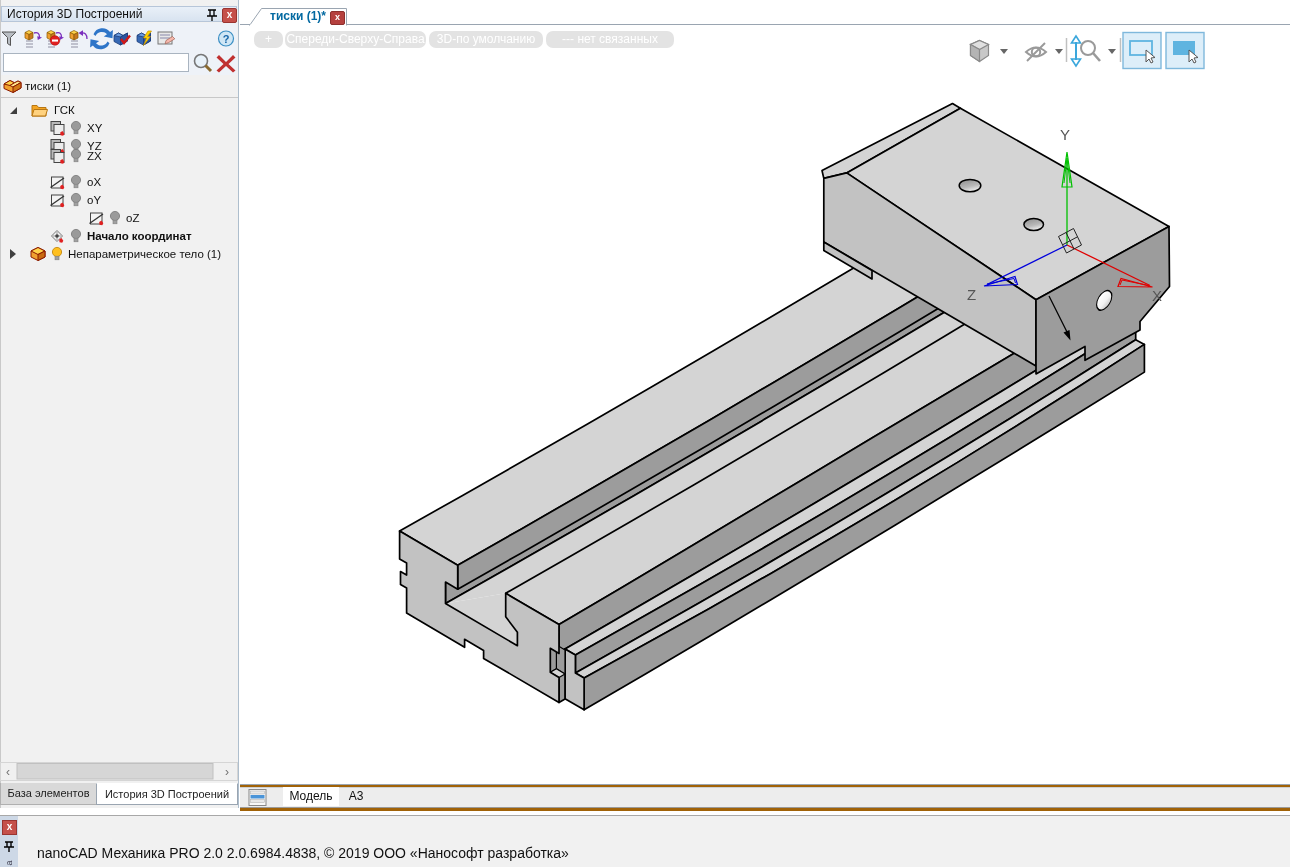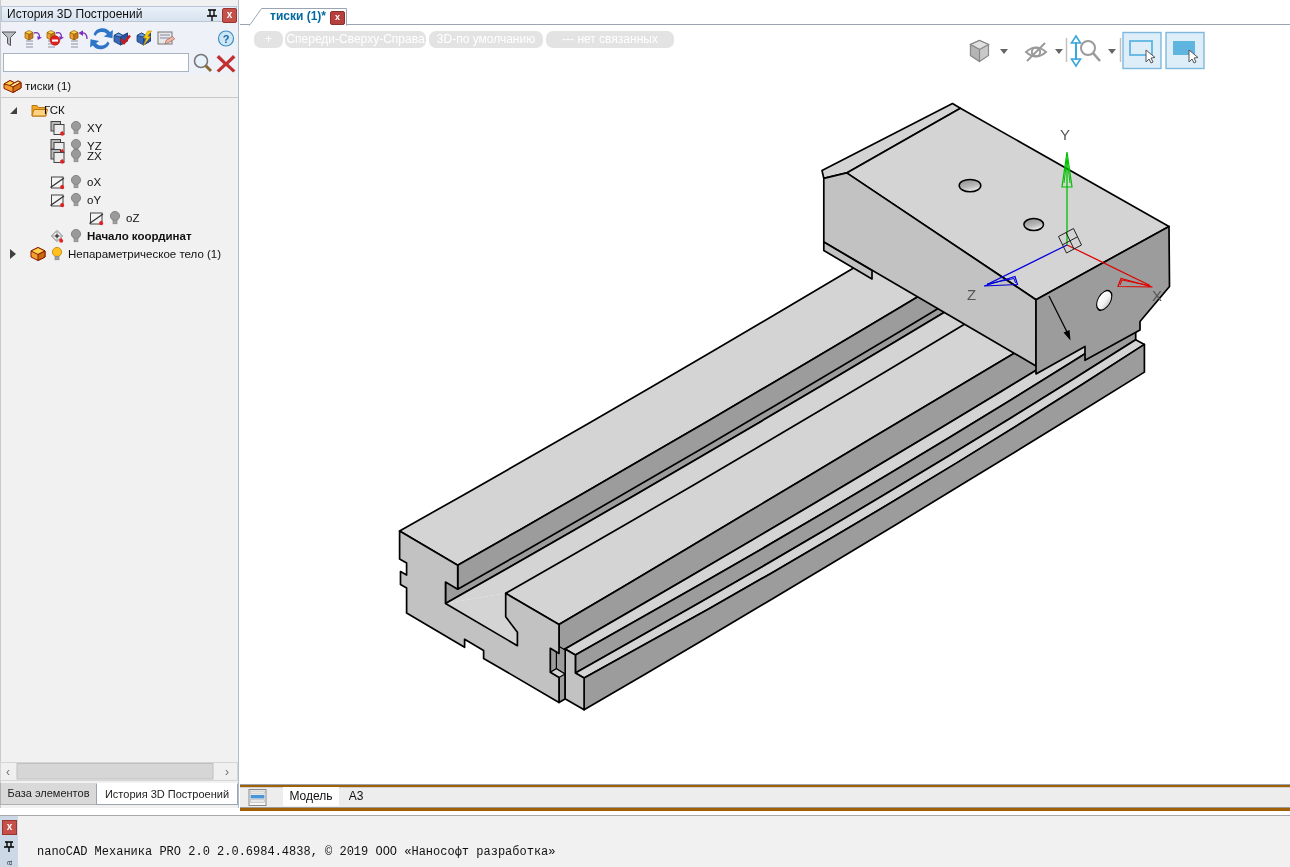--- a/index.html
+++ b/index.html
@@ -18,21 +18,21 @@
 .ltab{position:absolute;top:0;height:22px;line-height:21px;text-align:center;color:#222;box-sizing:border-box;}
 #topstrip{left:240px;top:0;width:1050px;height:25px;background:#fff;border-bottom:1px solid #9aa5b1;box-sizing:border-box;}
 #doctabtxt{left:270px;top:9px;font-size:12px;font-weight:bold;color:#0369a1;}
 #doctabx{left:330px;top:11px;width:13px;height:12px;background:#b5403e;border:1px solid #8d2f2d;border-radius:2px;color:#fff;font-size:9px;font-weight:bold;text-align:center;line-height:11px;}
 .gbtn{position:absolute;top:31px;height:17px;background:#e3e3e3;border-radius:7px;color:#fff;font-size:12px;text-align:center;line-height:17px;}
 #canvasbot{left:240px;top:784px;width:1050px;height:1px;background:#9aa5b1;}
 #mtabs{left:240px;top:785px;width:1050px;height:26px;background:#a16207;font-size:11px;}
 #statusbar{left:0;top:815px;width:1290px;height:52px;background:#f1f1f1;border-top:1px solid #a8a8a8;box-sizing:border-box;}
 #statusleft{left:0;top:816px;width:18px;height:51px;background:#cdd8e6;}
 #statusx{left:2px;top:820px;width:13px;height:13px;background:#c5504a;border:1px solid #9a3430;color:#fff;font-size:10px;font-weight:bold;text-align:center;line-height:12px;}
-#statustxt{left:37px;top:845px;font-family:Liberation Mono, monospace;font-size:12px;color:#111;}
+#statustxt{left:37px;top:845px;font-family:Liberation Sans, sans-serif;font-size:14px;color:#111;}
 </style></head>
 <body>
 
 <svg class="abs" style="left:240px;top:25px;" width="1050" height="759" viewBox="240 25 1050 759">
 <polygon points="966.0,200.7 903.1,238.6 840.1,276.1 777.2,313.3 714.3,350.3 651.4,387.0 588.4,423.4 525.5,459.6 462.6,495.4 399.6,531.0 457.7,565.2 520.6,529.4 583.5,493.2 646.4,456.8 709.4,420.2 772.3,383.2 835.2,346.0 898.2,308.5 961.1,270.7 1024.0,232.6" fill="#d4d4d4" stroke="#000" stroke-width="1.7" stroke-linejoin="round"></polygon>
 <polygon points="1011.9,250.0 949.0,288.0 886.0,325.7 823.1,363.2 760.2,400.4 697.3,437.3 634.3,473.9 571.4,510.2 508.5,546.3 445.5,582.1 445.5,603.6 508.5,567.8 571.4,531.7 634.3,495.4 697.3,458.8 760.2,421.9 823.1,384.7 886.0,347.2 949.0,309.5 1011.9,271.5" fill="#9c9c9c" stroke="#000" stroke-width="1.7" stroke-linejoin="round"></polygon>
 <polygon points="1024.0,232.6 961.1,270.7 898.2,308.5 835.2,346.0 772.3,383.2 709.4,420.2 646.4,456.8 583.5,493.2 520.6,529.4 457.7,565.2 457.7,589.2 520.6,553.4 583.5,517.2 646.4,480.8 709.4,444.2 772.3,407.2 835.2,370.0 898.2,332.5 961.1,294.7 1024.0,256.6" fill="#9c9c9c" stroke="#000" stroke-width="1.7" stroke-linejoin="round"></polygon>
 <polygon points="445.5,603.6 517.4,645.7 517.4,632.2 505.7,616.8 505.7,593.3" fill="#d4d4d4"></polygon>
 <polygon points="1011.9,271.5 949.0,309.5 886.0,347.2 823.1,384.7 760.2,421.9 697.3,458.8 634.3,495.4 571.4,531.7 508.5,567.8 445.5,603.6 505.7,593.3 568.7,557.3 631.6,521.0 694.5,484.4 757.4,447.5 820.4,410.3 883.3,372.9 946.2,335.2 1009.2,297.2 1072.1,258.9" fill="#d4d4d4"></polygon>
 <polyline points="1011.9,271.5 949.0,309.5 886.0,347.2 823.1,384.7 760.2,421.9 697.3,458.8 634.3,495.4 571.4,531.7 508.5,567.8 445.5,603.6" fill="none" stroke="#000" stroke-width="1.7"></polyline>
@@ -217,21 +217,21 @@
 <span class="tlbl" style="left:25px;">тиски (1)</span>
     </div>
 <div class="trow" style="top:26px;">
       <svg width="110" height="18" style="position:absolute;left:0;top:0;">
         <polygon points="17,6 17,13 10,13" fill="#404040"></polygon>
         <g transform="translate(31,2)">
 <path d="M1,2.5 L6,2.5 L7.5,4.5 L15,4.5 L15,13 L1,13 Z" fill="#f5a623" stroke="#b87713" stroke-width="1"></path>
 <path d="M3,6.5 L16.5,6.5 L14.5,13 L1,13 Z" fill="#ffd27f" stroke="#b87713" stroke-width="1"></path>
         </g>
       </svg>
-      <span class="tlbl" style="left:44px;">ГСК</span>
+      <span class="tlbl" style="left:54px;">ГСК</span>
     </div>
 <div class="trow" style="top:44px;">
       <svg width="110" height="18" style="position:absolute;left:0;top:0;">
         <g transform="translate(50,2)">
 <rect x="1" y="0.5" width="9.5" height="9.5" fill="#b9b9b9" stroke="#444" stroke-width="1"></rect>
 <rect x="4" y="3.5" width="10" height="10" fill="#ececec" stroke="#444" stroke-width="1"></rect>
 <polygon points="12.5,10 14.3,12.7 13.2,14.8 10.5,14.3 10.2,11.6" fill="#e02020"></polygon>
         </g>
         <g transform="translate(71,2)">
           <circle cx="5" cy="5" r="4.6" fill="#9a9a9a" stroke="#777777" stroke-width="0.8"></circle>

